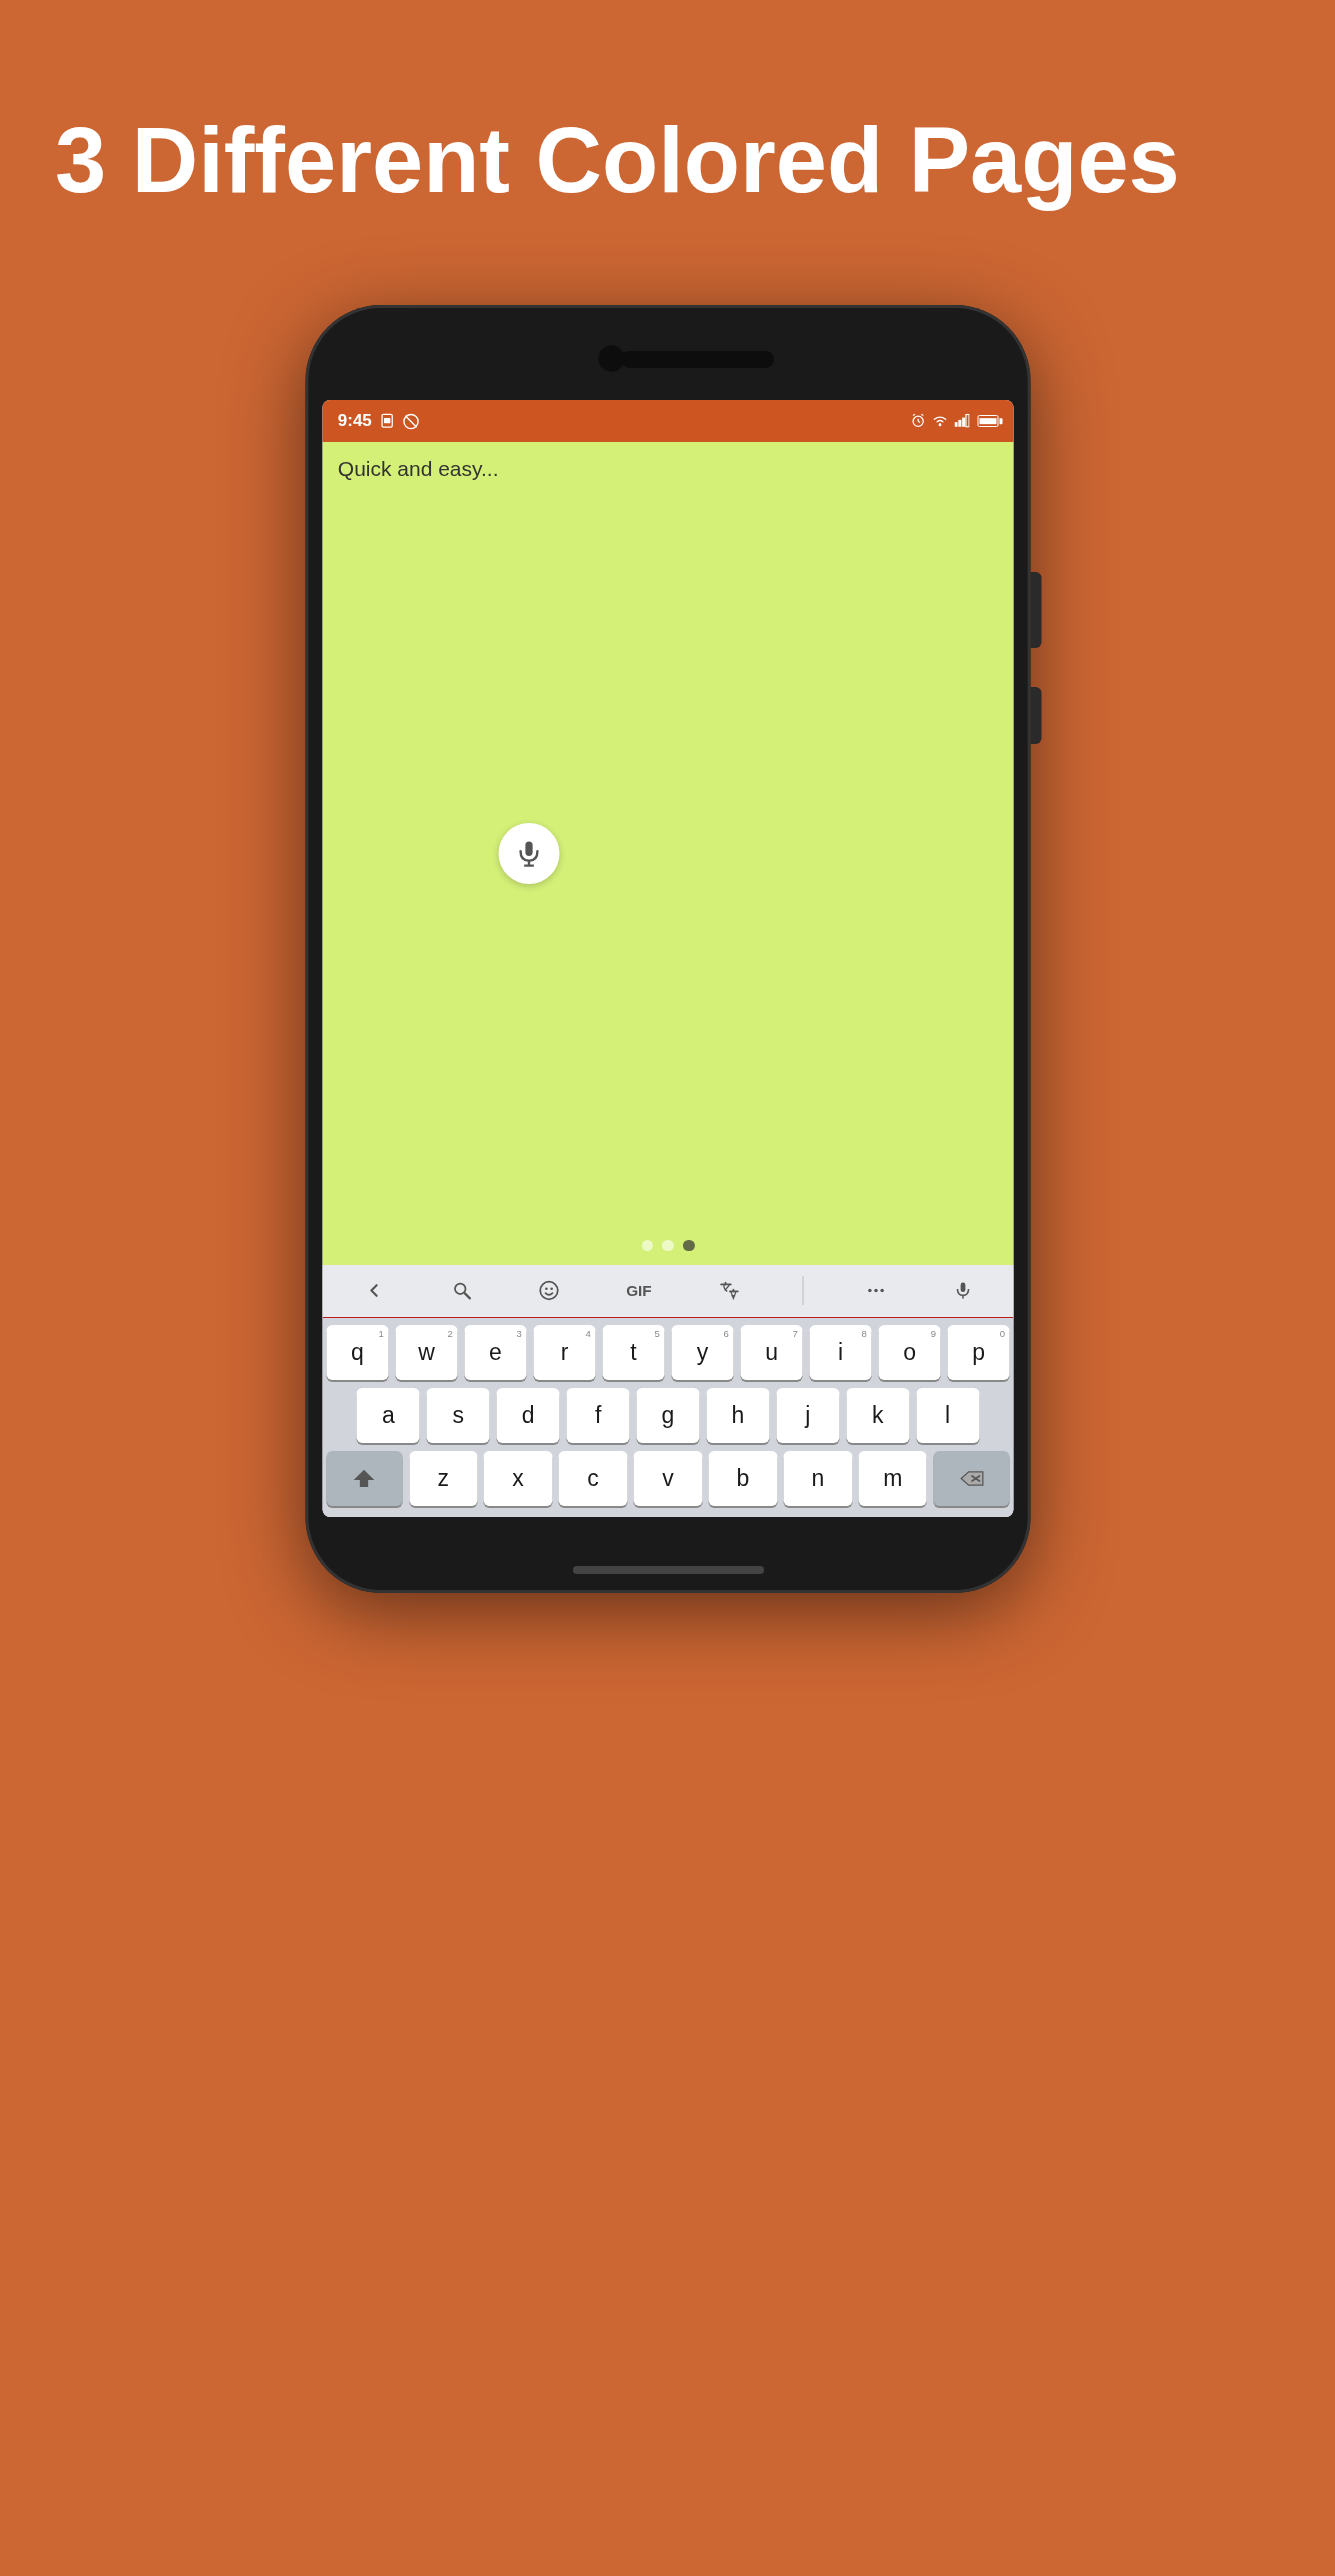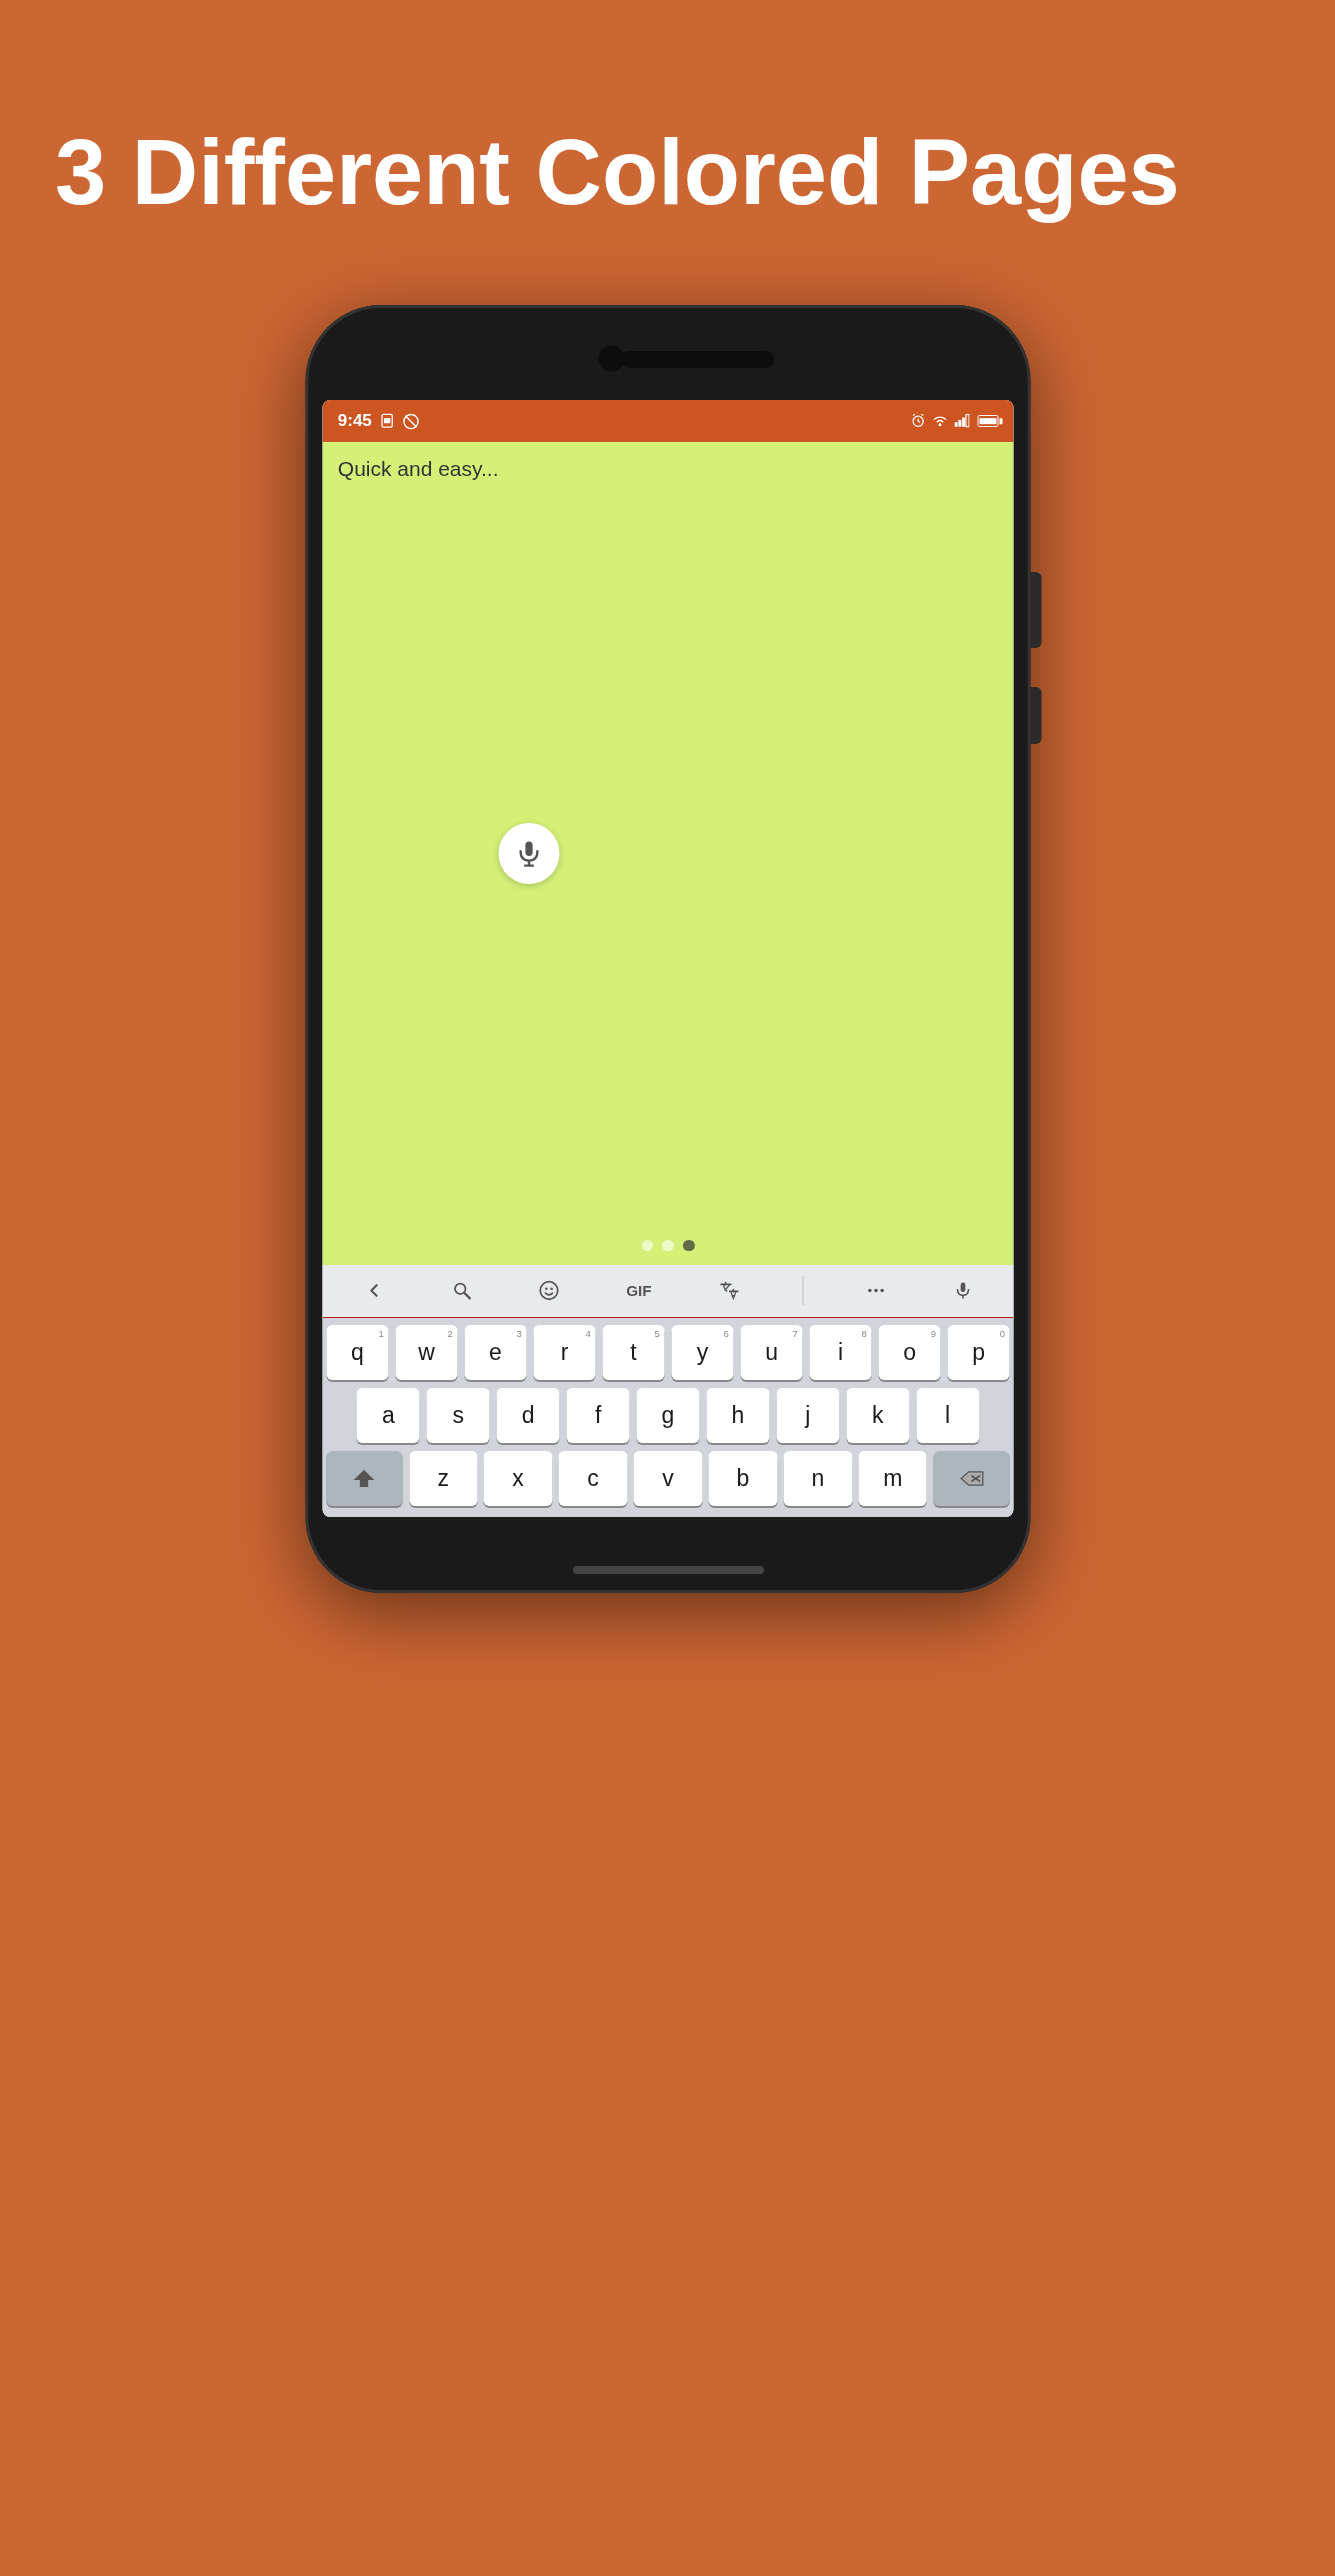--- a/index.html
+++ b/index.html
@@ -8,21 +8,21 @@
       width: 1336px;
       height: 2576px;
       background-color: #CC6633;
       font-family: 'Arial', sans-serif;
       overflow: hidden;
       position: relative;
     }
 
     .page-title {
       position: absolute;
-      top: 122px;
+      top: 110px;
       left: 55px;
       right: 55px;
       font-size: 92px;
       font-weight: 900;
       color: white;
       line-height: 1.1;
     }
 
     .phone-container {
       position: absolute;

